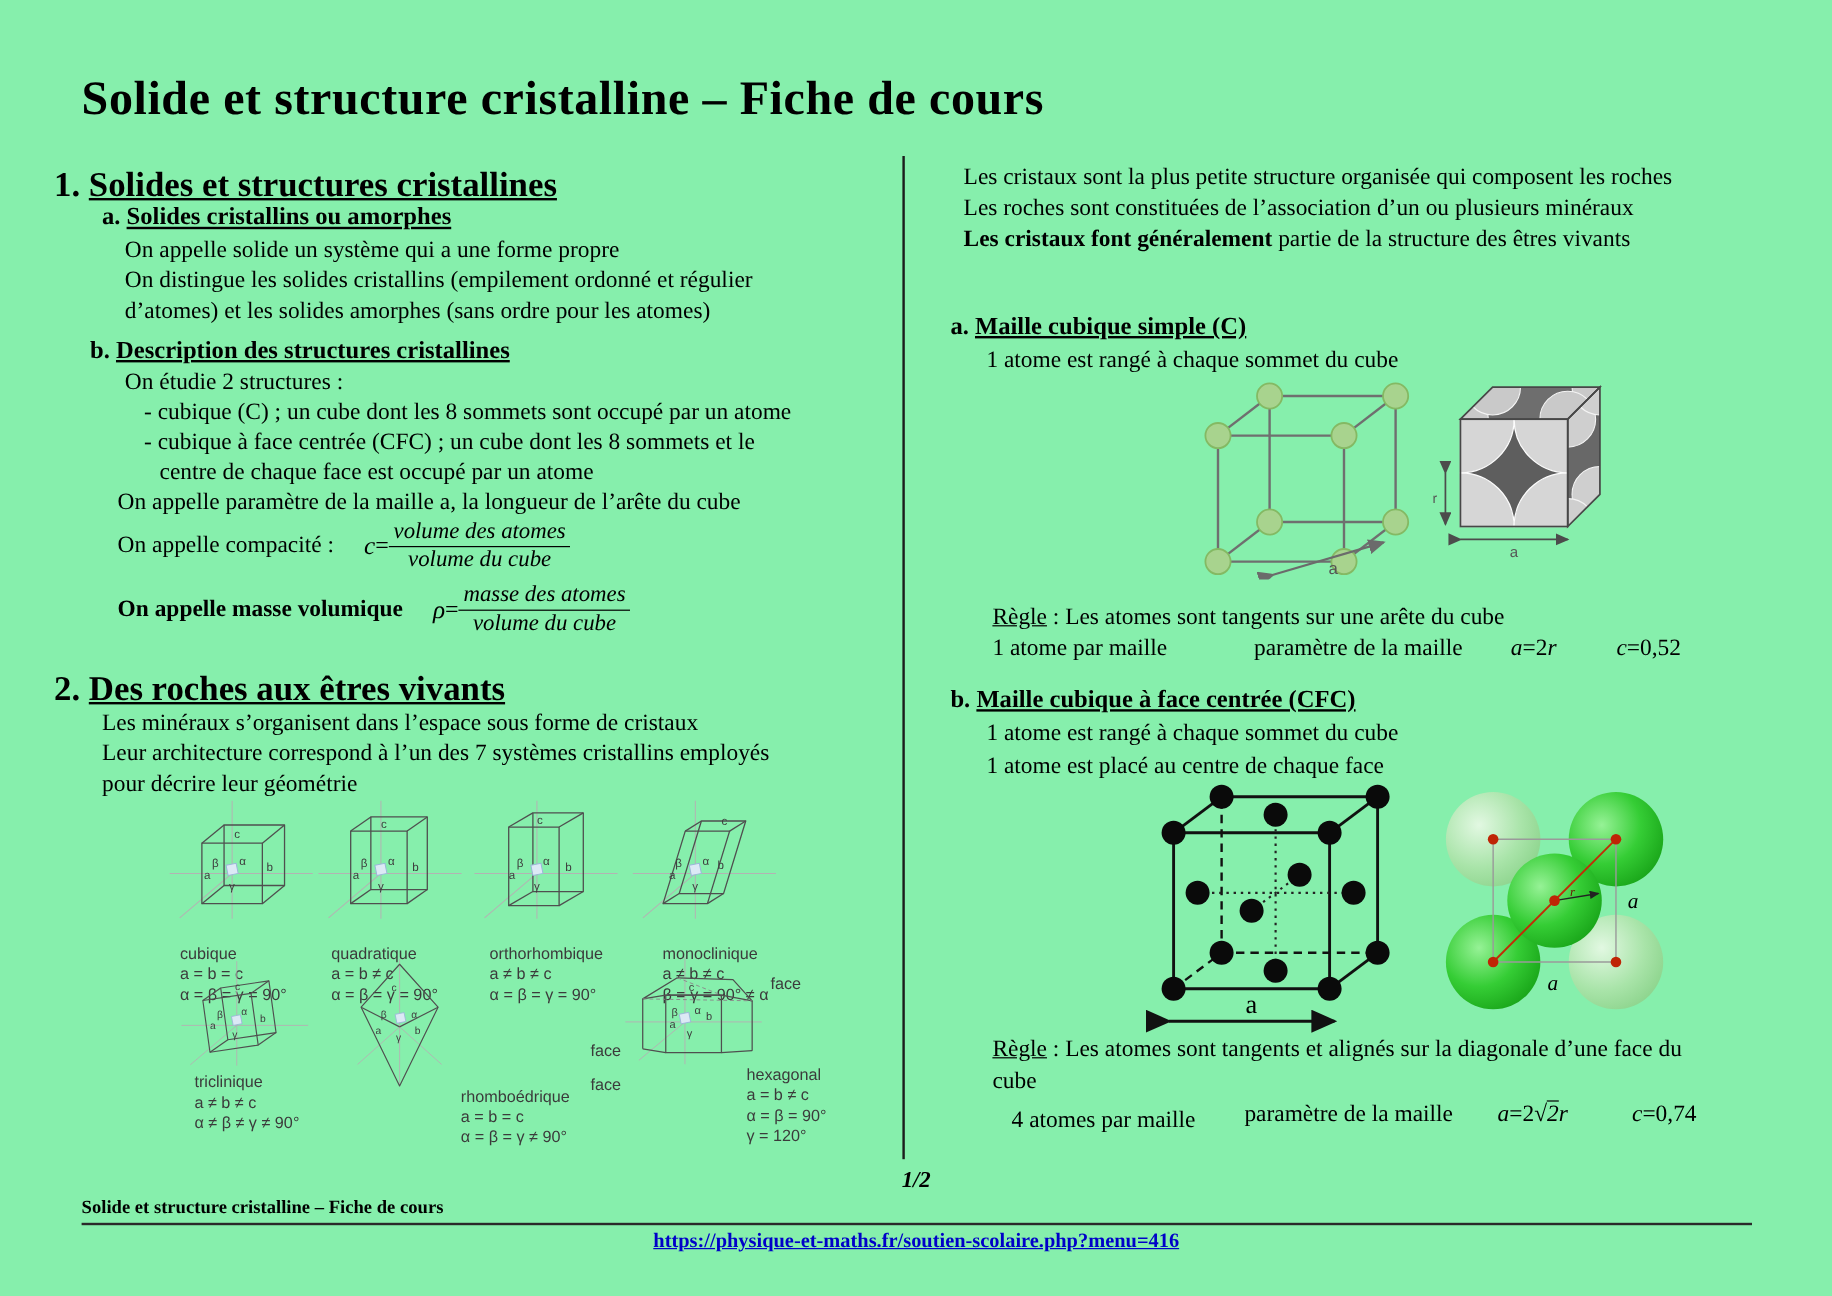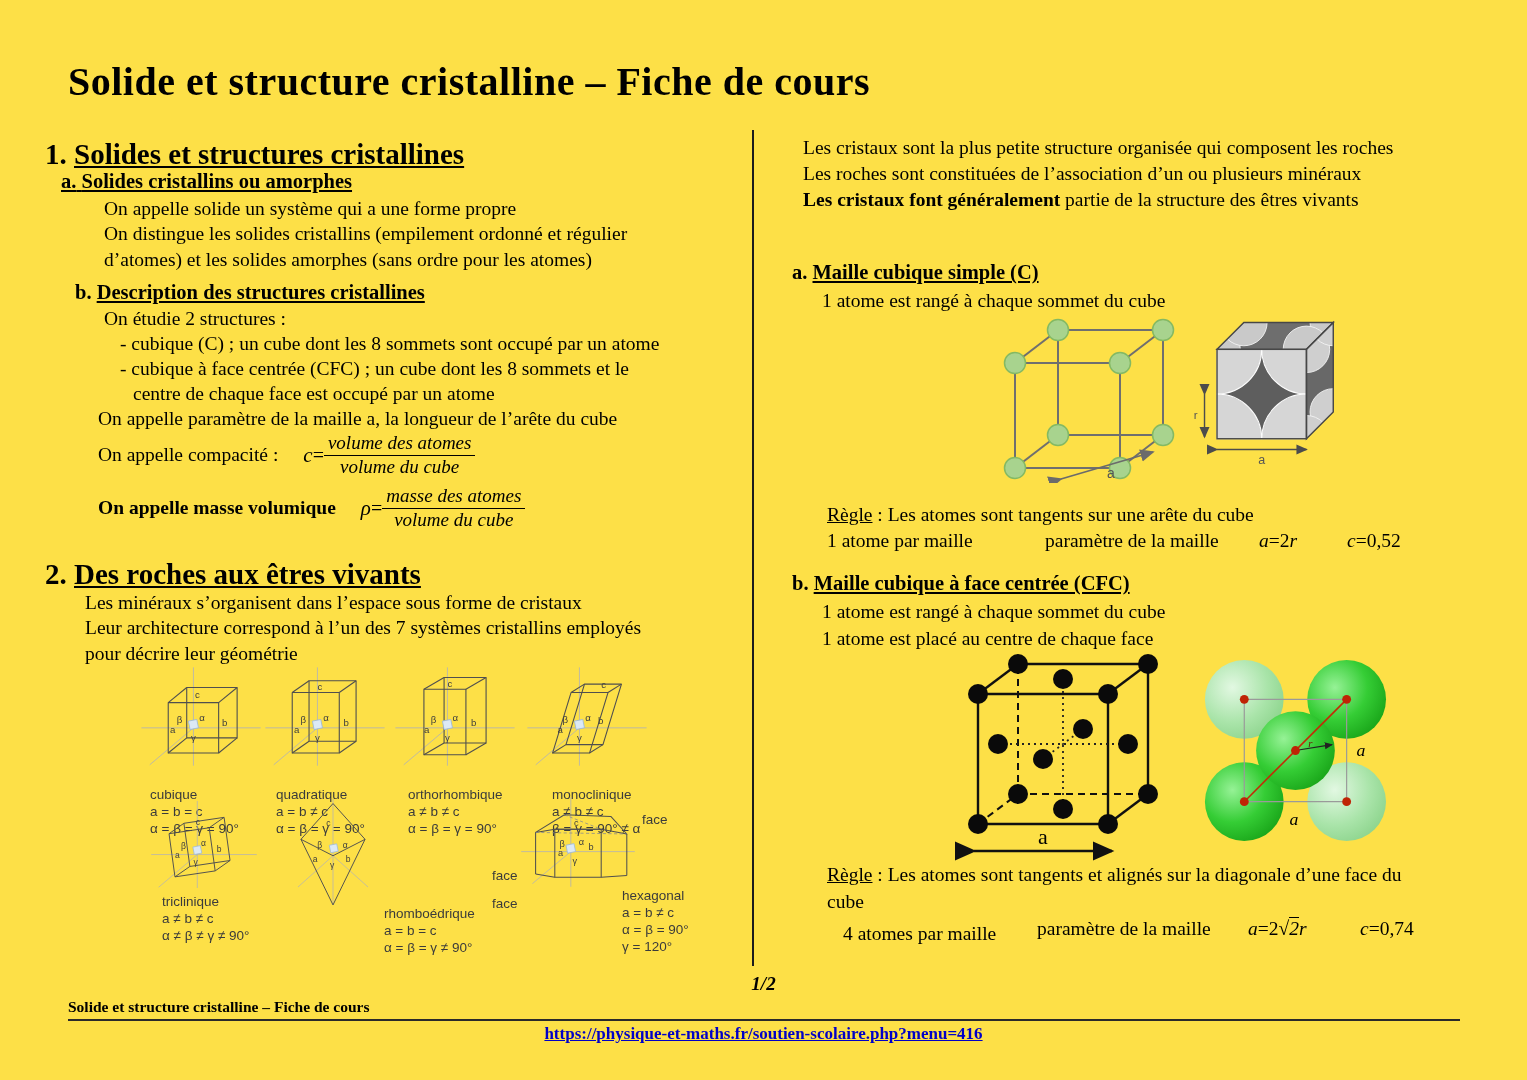--- a/index.html
+++ b/index.html
@@ -1,16 +1,16 @@
 <!DOCTYPE html>
 <html><head>
 <meta charset="utf-8">
 <style>
   html,body{margin:0;padding:0;background:#ffffff;}
-  .page{position:relative;width:1527px;height:1080px;background:#fde047;
+  .page{position:relative;width:1527px;height:1080px;background:#86efac;
         font-family:"Liberation Serif",serif;color:#000;overflow:hidden;}
   .abs{position:absolute;}
   .nowrap{white-space:nowrap;}
   .title{font-size:40px;font-weight:700;letter-spacing:.5px;}
   .h-main{font-size:29px;font-weight:700;}
   .h-sub{font-size:20.5px;font-weight:700;}
   .und{text-decoration:underline;}
   .b{font-weight:700;}
   .it{font-style:italic;}
   .body19{font-size:19.5px;line-height:25.3px;}
@@ -42,21 +42,21 @@
 
   <div class="abs title nowrap" style="left:68px;top:58px;">Solide et structure cristalline – Fiche de cours</div>
 
   <div class="abs divider" style="left:752px;top:130px;height:836px;"></div>
 
   <div class="abs h-main nowrap" style="left:45px;top:138px;">
     <span>1.</span>
     <span class="und">Solides et structures cristallines</span>
   </div>
 
-  <div class="abs h-sub nowrap" style="left:61px;top:170px;text-decoration:underline;">
+  <div class="abs h-sub nowrap" style="left:85px;top:170px;">
     <span>a.</span>
     <span class="und">Solides cristallins ou amorphes</span>
   </div>
   <div class="abs body19 nowrap" style="left:104px;top:196px;">
     <div>On appelle solide un système qui a une forme propre</div>
     <div>On distingue les solides cristallins (empilement ordonné et régulier</div>
     <div>d’atomes) et les solides amorphes (sans ordre pour les atomes)</div>
   </div>
 
   <div class="abs h-sub nowrap" style="left:75px;top:281px;">

